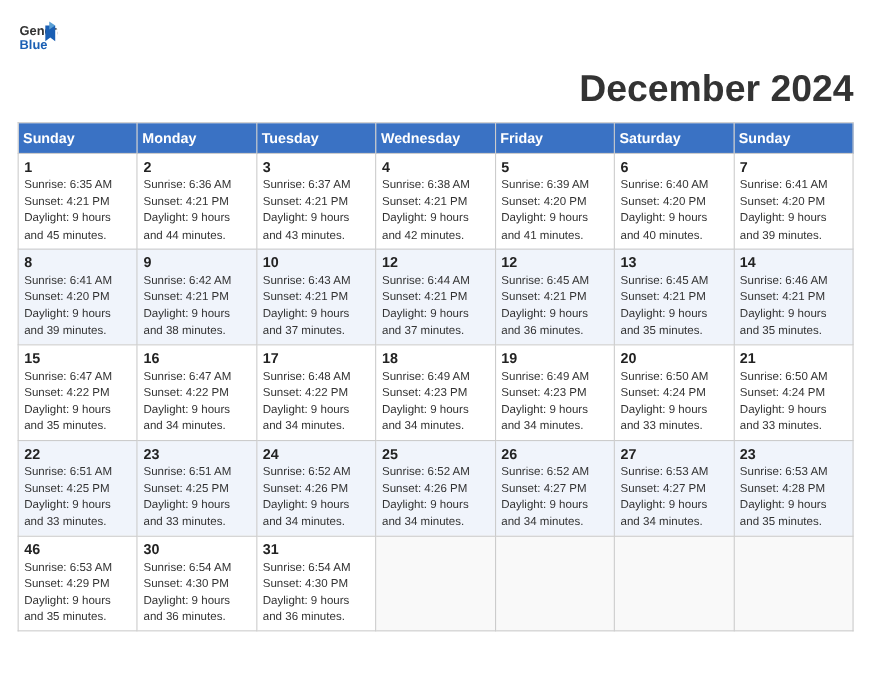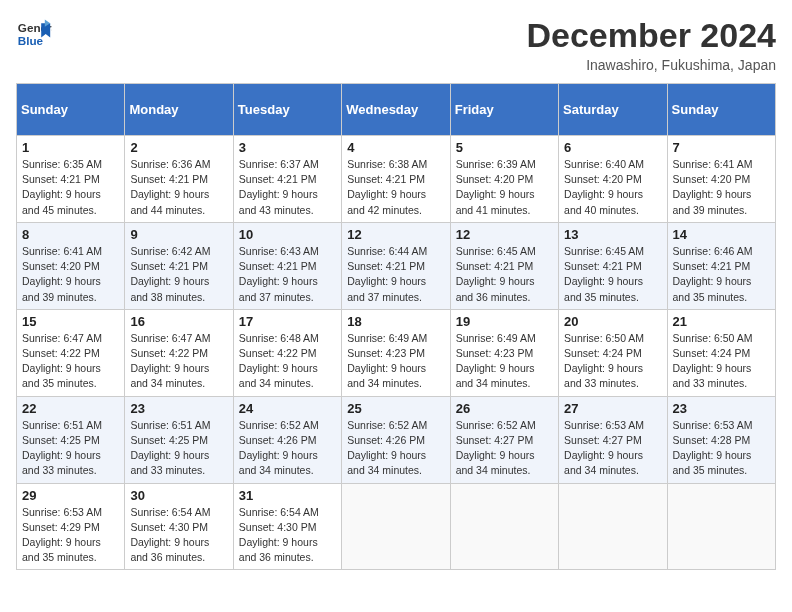--- a/index.html
+++ b/index.html
@@ -18,40 +18,40 @@
     }
     .logo {
       display: flex;
       align-items: center;
       gap: 4px;
     }
     .logo-icon {
       width: 36px;
       height: 36px;
     }
-    .title-area { text-align: right; }
+    .title-area { text-align: right; margin-top: 46px; }
     .month-title {
       font-size: 34px;
       font-weight: bold;
       color: #333;
     }
     .subtitle {
       font-size: 14px;
       color: #555;
       margin-top: 2px;
     }
     .calendar-table {
       width: 100%;
       border-collapse: collapse;
       font-size: 11px;
     }
     .calendar-table th {
       background-color: #3a72c4;
       color: #fff;
-      padding: 18px 4px;
+      padding: 6px 4px;
       text-align: left;
       font-size: 13px;
       font-weight: bold;
       border: 1px solid #ccc;
     }
     .calendar-table td {
       border: 1px solid #ccc;
       vertical-align: top;
       padding: 4px 5px;
       width: calc(100% / 7);
@@ -84,21 +84,20 @@
   <div class="logo">
     <svg class="logo-icon" viewBox="0 0 40 40">
       <text x="2" y="18" font-size="13" font-weight="bold" fill="#333" font-family="Arial">General</text>
       <text x="2" y="32" font-size="13" font-weight="bold" fill="#1a5fb4" font-family="Arial">Blue</text>
       <polygon points="28,8 38,8 38,24 33,20 28,24" fill="#1a5fb4"></polygon>
       <polygon points="32,4 38,8 32,12" fill="#5a9fd4"></polygon>
     </svg>
   </div>
   <div class="title-area">
     <div class="month-title">December 2024</div>
-    <div class="subtitle">Inawashiro, Fukushima, Japan</div>
   </div>
 </div>
 
 <table class="calendar-table">
   <thead>
     <tr id="header-row">
         <th>Sunday</th>
         <th>Monday</th>
         <th>Tuesday</th>
         <th>Wednesday</th>
@@ -223,21 +222,21 @@
           <span class="day-number">27</span>
           <div class="day-info">Sunrise: 6:53 AM<br>Sunset: 4:27 PM<br>Daylight: 9 hours<br>and 34 minutes.</div>
         </td>
         <td>
           <span class="day-number">23</span>
           <div class="day-info">Sunrise: 6:53 AM<br>Sunset: 4:28 PM<br>Daylight: 9 hours<br>and 35 minutes.</div>
         </td>
       </tr>
       <tr>
         <td>
-          <span class="day-number">29</span>
+          <span class="day-number">46</span>
           <div class="day-info">Sunrise: 6:53 AM<br>Sunset: 4:29 PM<br>Daylight: 9 hours<br>and 35 minutes.</div>
         </td>
         <td>
           <span class="day-number">30</span>
           <div class="day-info">Sunrise: 6:54 AM<br>Sunset: 4:30 PM<br>Daylight: 9 hours<br>and 36 minutes.</div>
         </td>
         <td>
           <span class="day-number">31</span>
           <div class="day-info">Sunrise: 6:54 AM<br>Sunset: 4:30 PM<br>Daylight: 9 hours<br>and 36 minutes.</div>
         </td>

